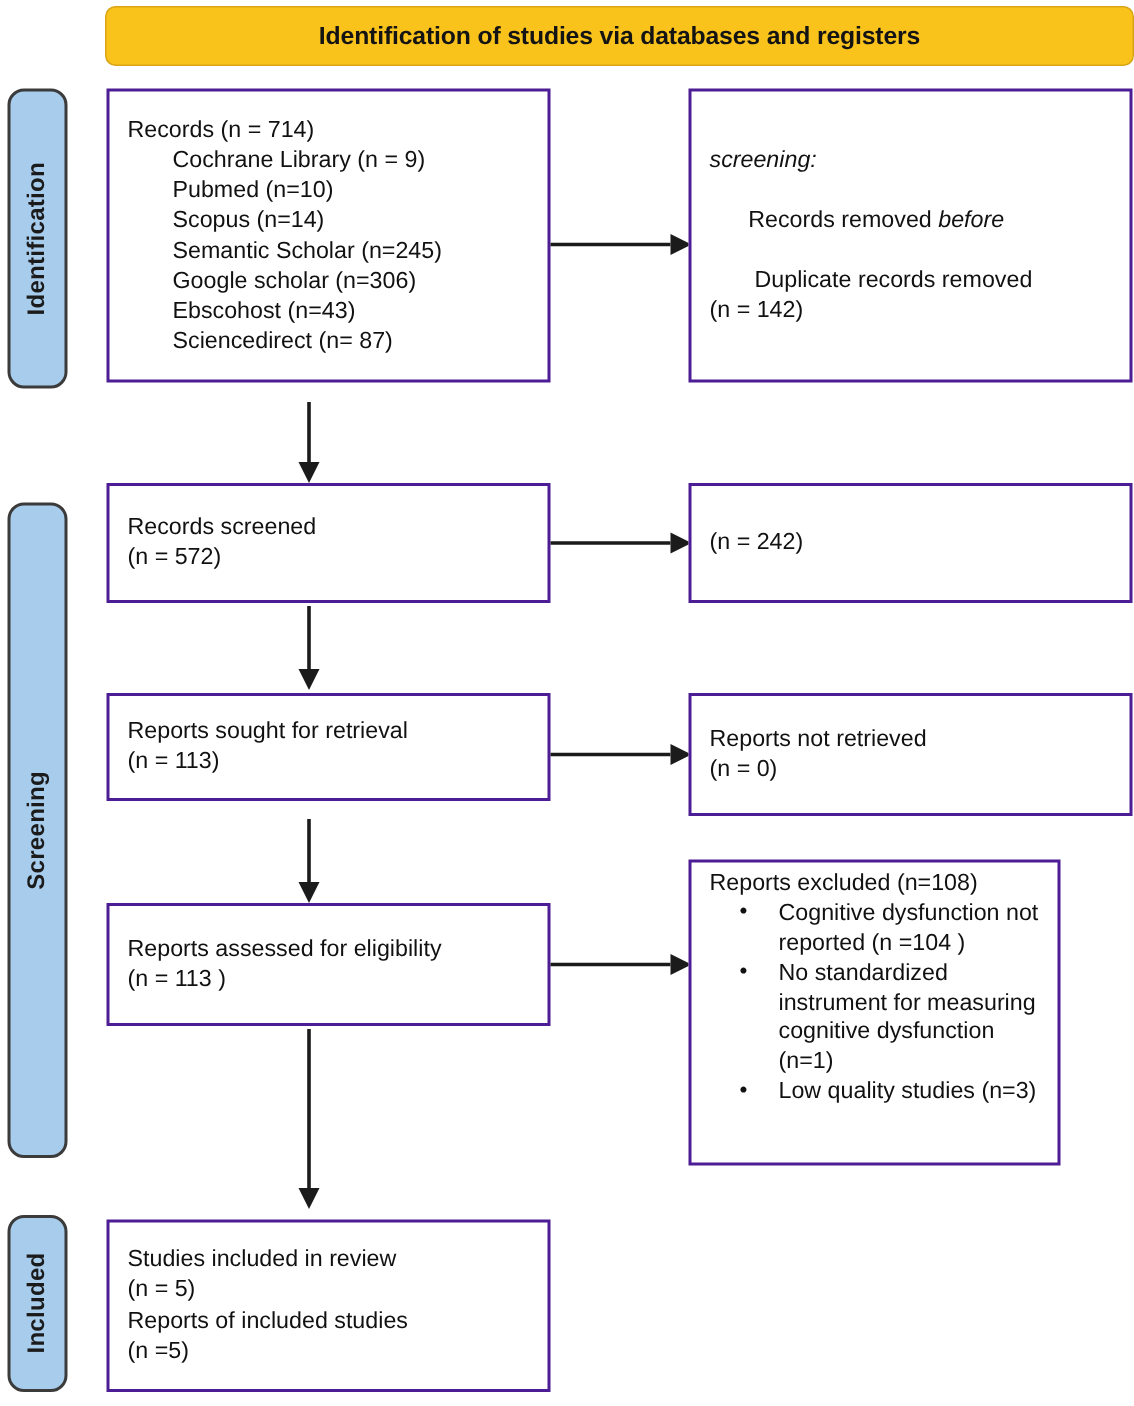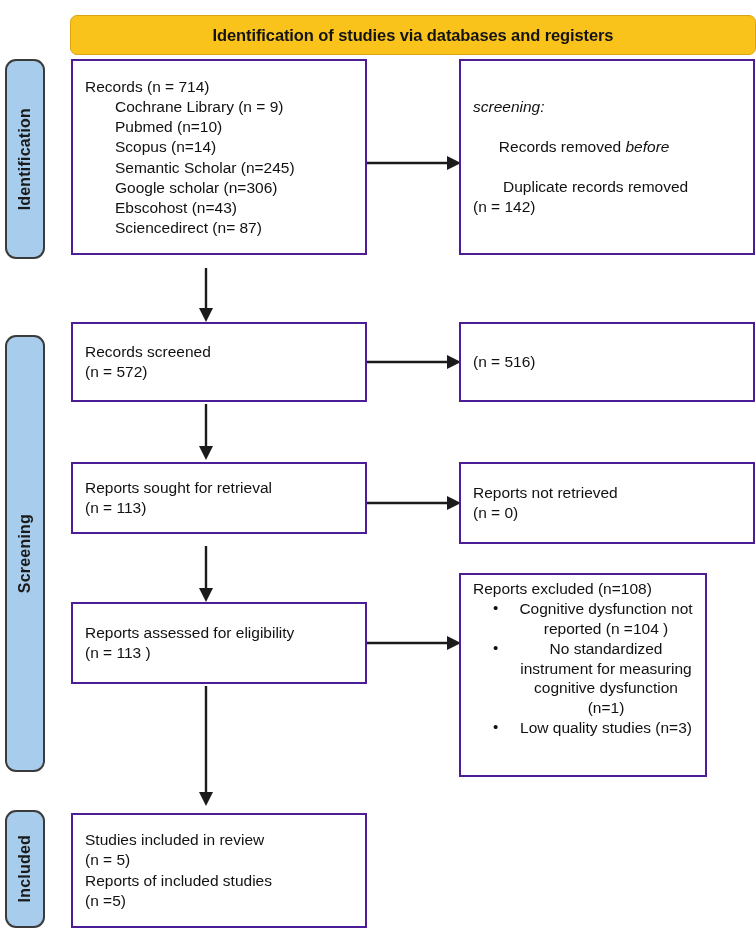--- a/index.html
+++ b/index.html
@@ -27,21 +27,20 @@
     border: 1px solid #d9a516;
     border-radius: 7px;
     display: flex;
     align-items: center;
     justify-content: center;
     font-weight: bold;
     font-size: 16.5px;
     letter-spacing: -0.1px;
     color: #141414;
     box-sizing: border-box;
-    margin-top: 11px;
   }
 
   
   .stage-label {
     position: absolute;
     background: #A8CCEC;
     border: 2px solid #3b3b3b;
     border-radius: 11px;
     box-sizing: border-box;
     display: flex;
@@ -88,21 +87,20 @@
     padding: 0 0 0 46px;
     list-style: none;
   }
   ul.bullets li {
     position: relative;
     font-size: 15.5px;
     line-height: 1.28;
     color: #111111;
     margin: 0;
     padding: 0;
-    text-align: center;
   }
   ul.bullets li::before {
     content: "\2022";
     position: absolute;
     left: -26px;
     top: -1px;
     font-size: 15px;
     color: #111111;
   }
 
@@ -173,21 +171,21 @@
   </div>
 
   <div class="arrow" style="left:367px; top:351px; width:94px; height:22px;">
     <svg width="94" height="22" viewBox="0 0 94 22">
       <line class="arrow-line" x1="0" y1="11" x2="80" y2="11"></line>
       <polygon class="arrow-head" points="80,4 94,11 80,18"></polygon>
     </svg>
   </div>
 
   <div class="box" style="left:459px; top:322px; width:296px; height:80px;">
-    <div class="line">(n = 516)</div>
+    <div class="line">(n = 242)</div>
   </div>
 
   <div class="arrow" style="left:195px; top:404px; width:22px; height:56px;">
     <svg width="22" height="56" viewBox="0 0 22 56">
       <line class="arrow-line" x1="11" y1="0" x2="11" y2="42"></line>
       <polygon class="arrow-head" points="4,42 18,42 11,56"></polygon>
     </svg>
   </div>
 
   <div class="box" style="left:71px; top:462px; width:296px; height:72px;">

